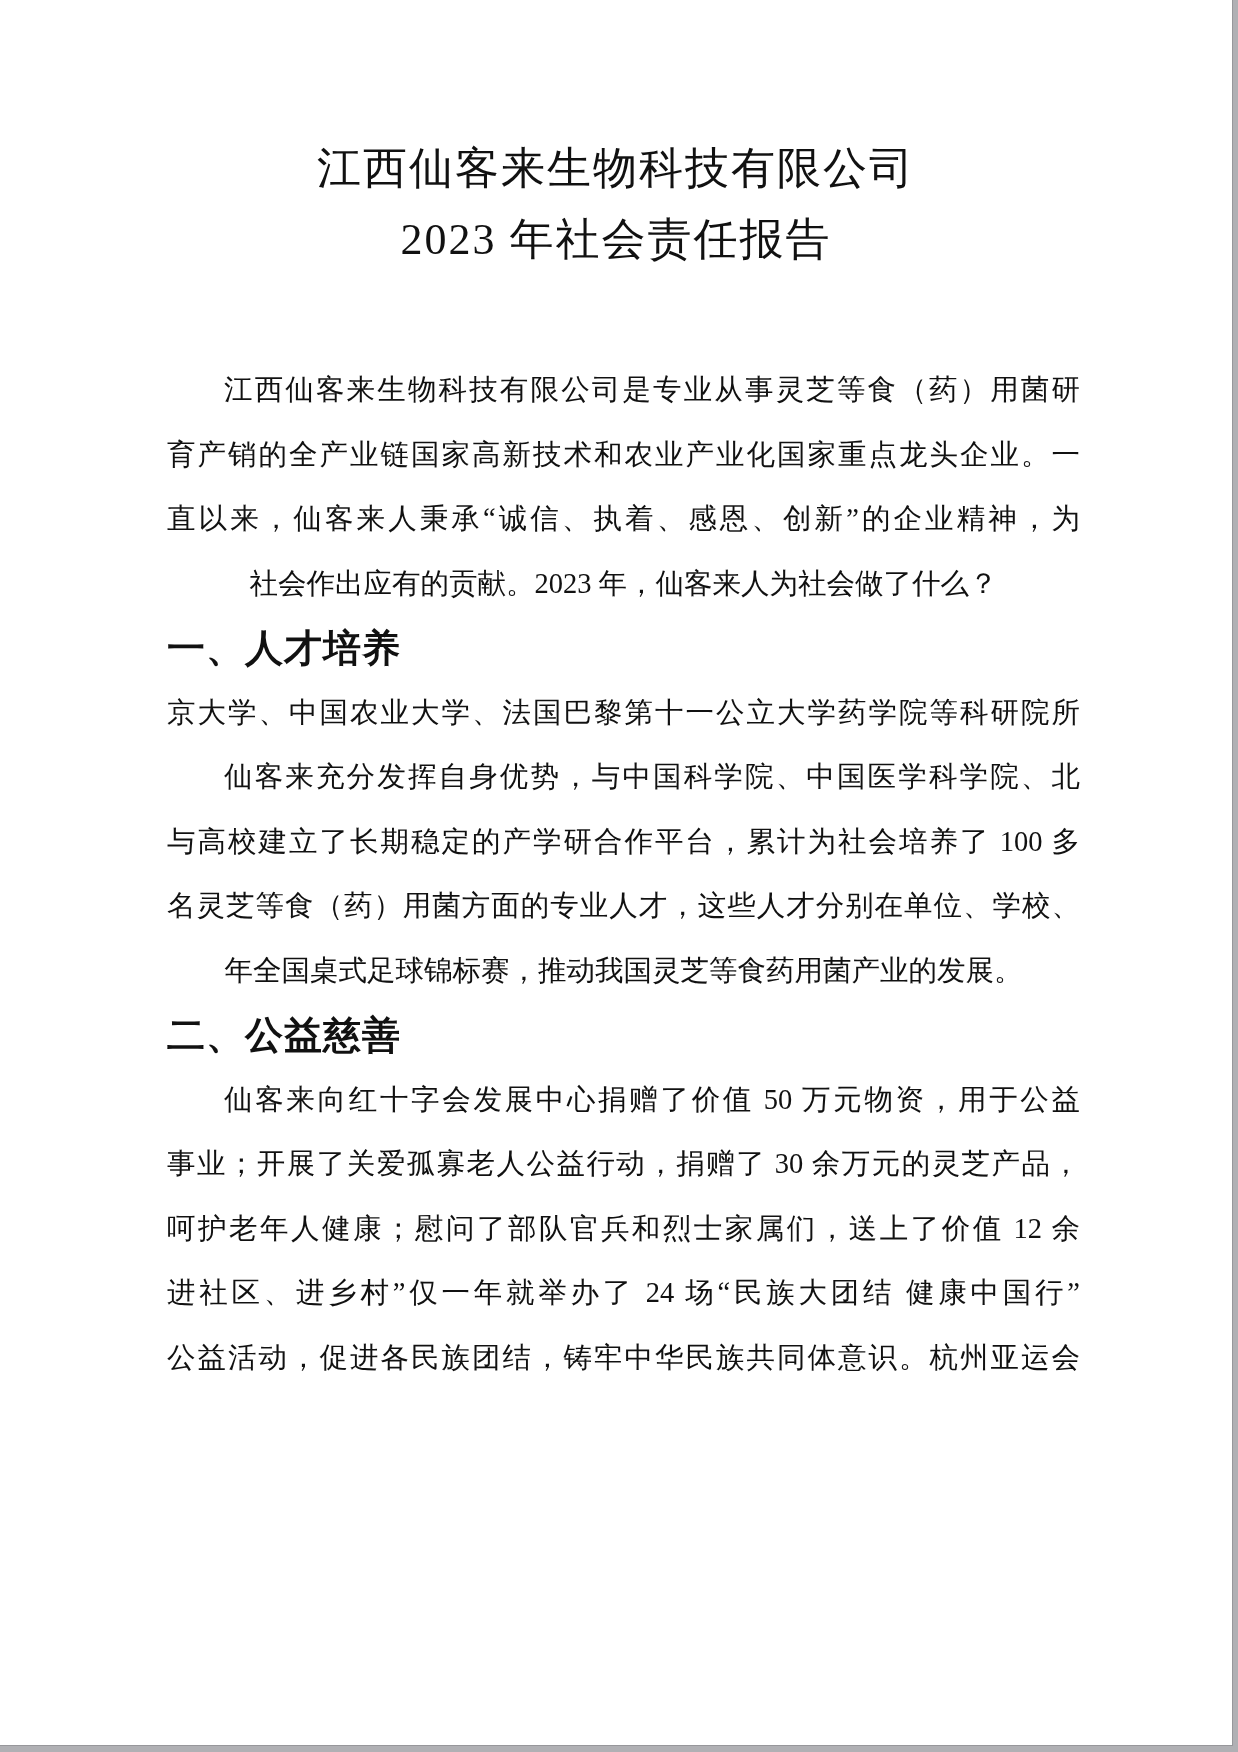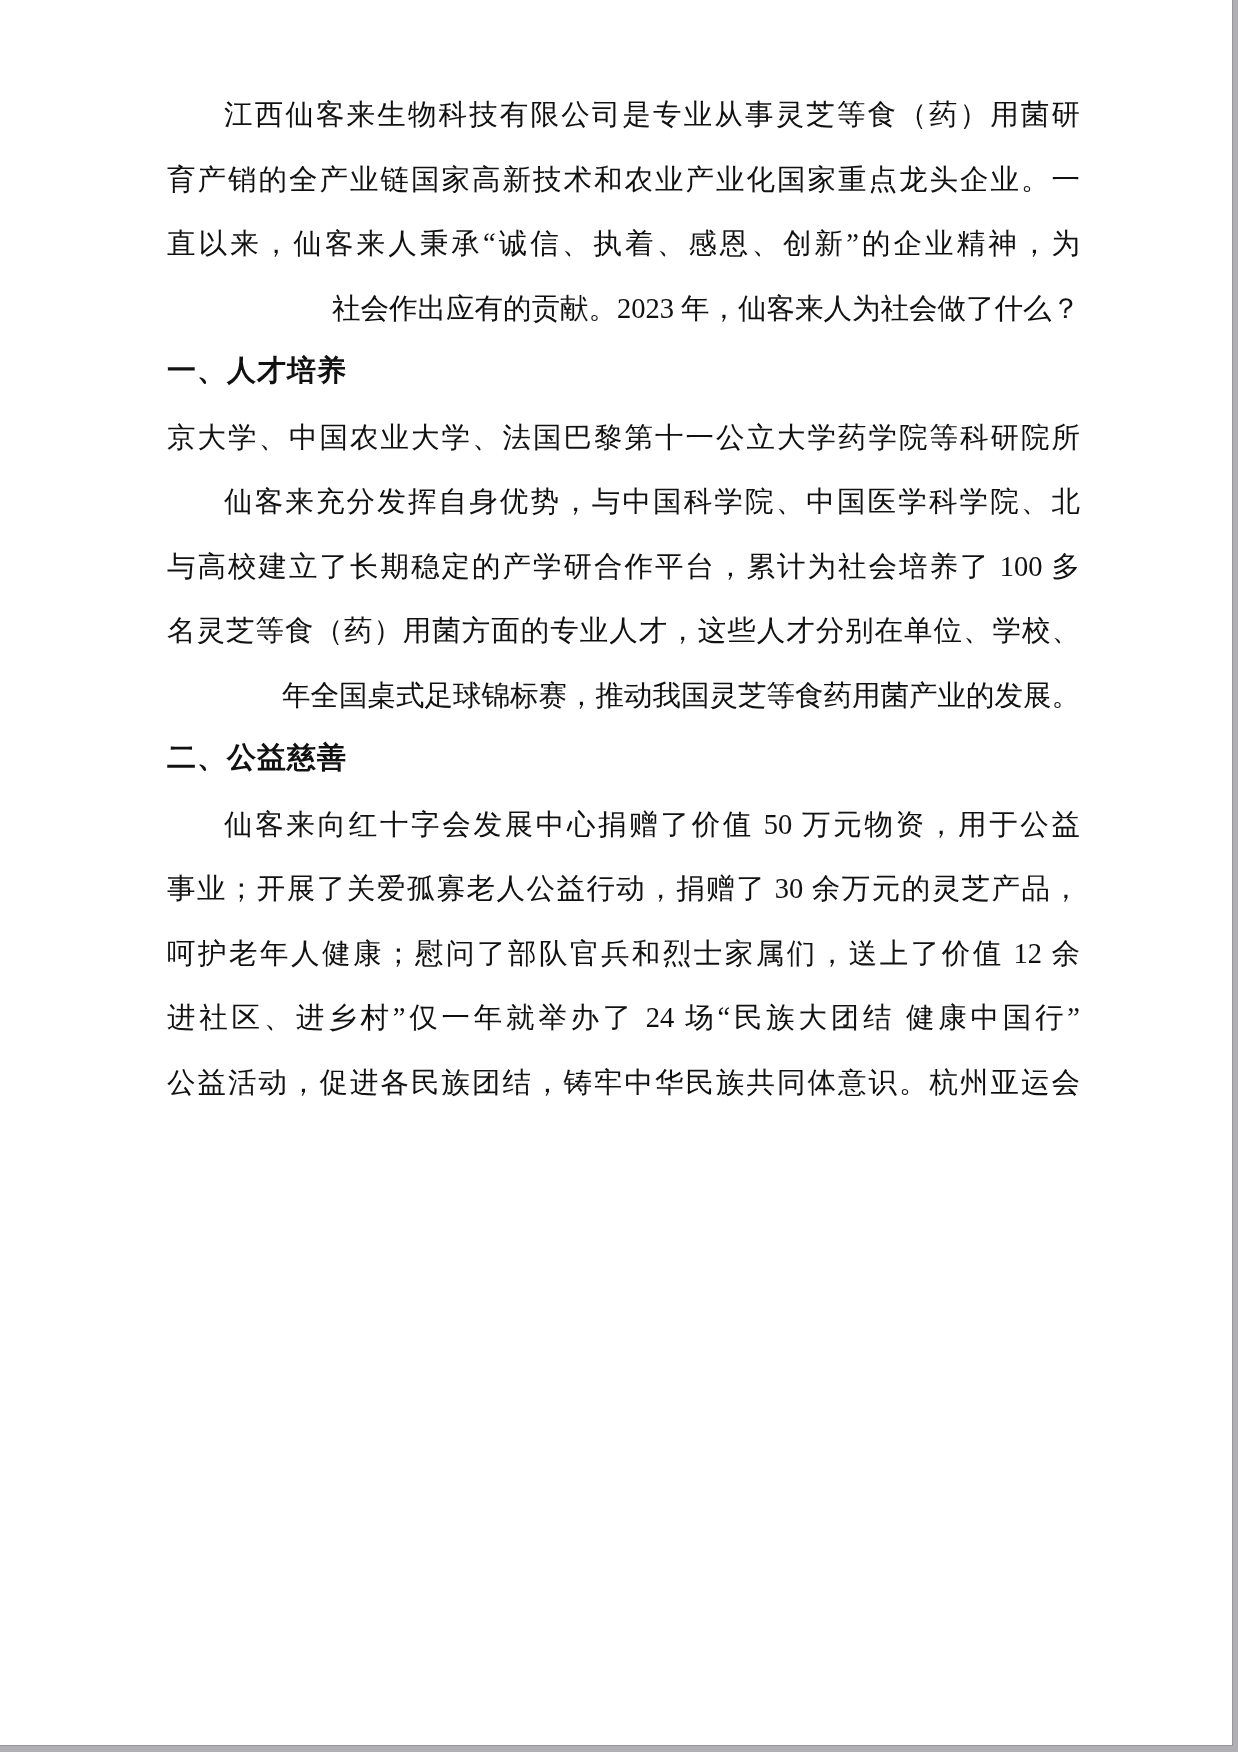--- a/index.html
+++ b/index.html
@@ -43,43 +43,47 @@
     white-space: pre;
   }
   .doc-body {
     margin: 83px 12px 0 167px;
     width: 913px;
   }
   .body-line {
     font-size: 28.5px;
     line-height: 64.5px;
     height: 64.5px;
-    text-align: right;
+    text-align: center;
   }
   .body-line.fill {
     text-align: justify;
     text-align-last: justify;
   }
   .body-line.indent {
     text-indent: 57px;
   }
   .heading-line {
-    font-size: 29px;
+    font-size: 38px;
     line-height: 64.5px;
     height: 64.5px;
     font-weight: 700;
-    font-family: Liberation Mono, monospace;
+    font-family: Liberation Serif, serif;
     letter-spacing: 1px;
   }
 </style>
 </head>
 <body>
 
 <div class="canvas">
   <div class="page">
+    <div class="title-block">
+      <div class="title-line">江西仙客来生物科技有限公司</div>
+      <div class="title-line">2023 年社会责任报告</div>
+    </div>
     <div class="doc-body">
         <div class="body-line fill indent">江西仙客来生物科技有限公司是专业从事灵芝等食（药）用菌研</div>
         <div class="body-line fill">育产销的全产业链国家高新技术和农业产业化国家重点龙头企业。一</div>
         <div class="body-line fill">直以来，仙客来人秉承“诚信、执着、感恩、创新”的企业精神，为</div>
         <div class="body-line">社会作出应有的贡献。2023 年，仙客来人为社会做了什么？</div>
         <div class="heading-line">一、人才培养</div>
         <div class="body-line fill">京大学、中国农业大学、法国巴黎第十一公立大学药学院等科研院所</div>
         <div class="body-line fill indent">仙客来充分发挥自身优势，与中国科学院、中国医学科学院、北</div>
         <div class="body-line fill">与高校建立了长期稳定的产学研合作平台，累计为社会培养了 100 多</div>
         <div class="body-line fill">名灵芝等食（药）用菌方面的专业人才，这些人才分别在单位、学校、</div>

